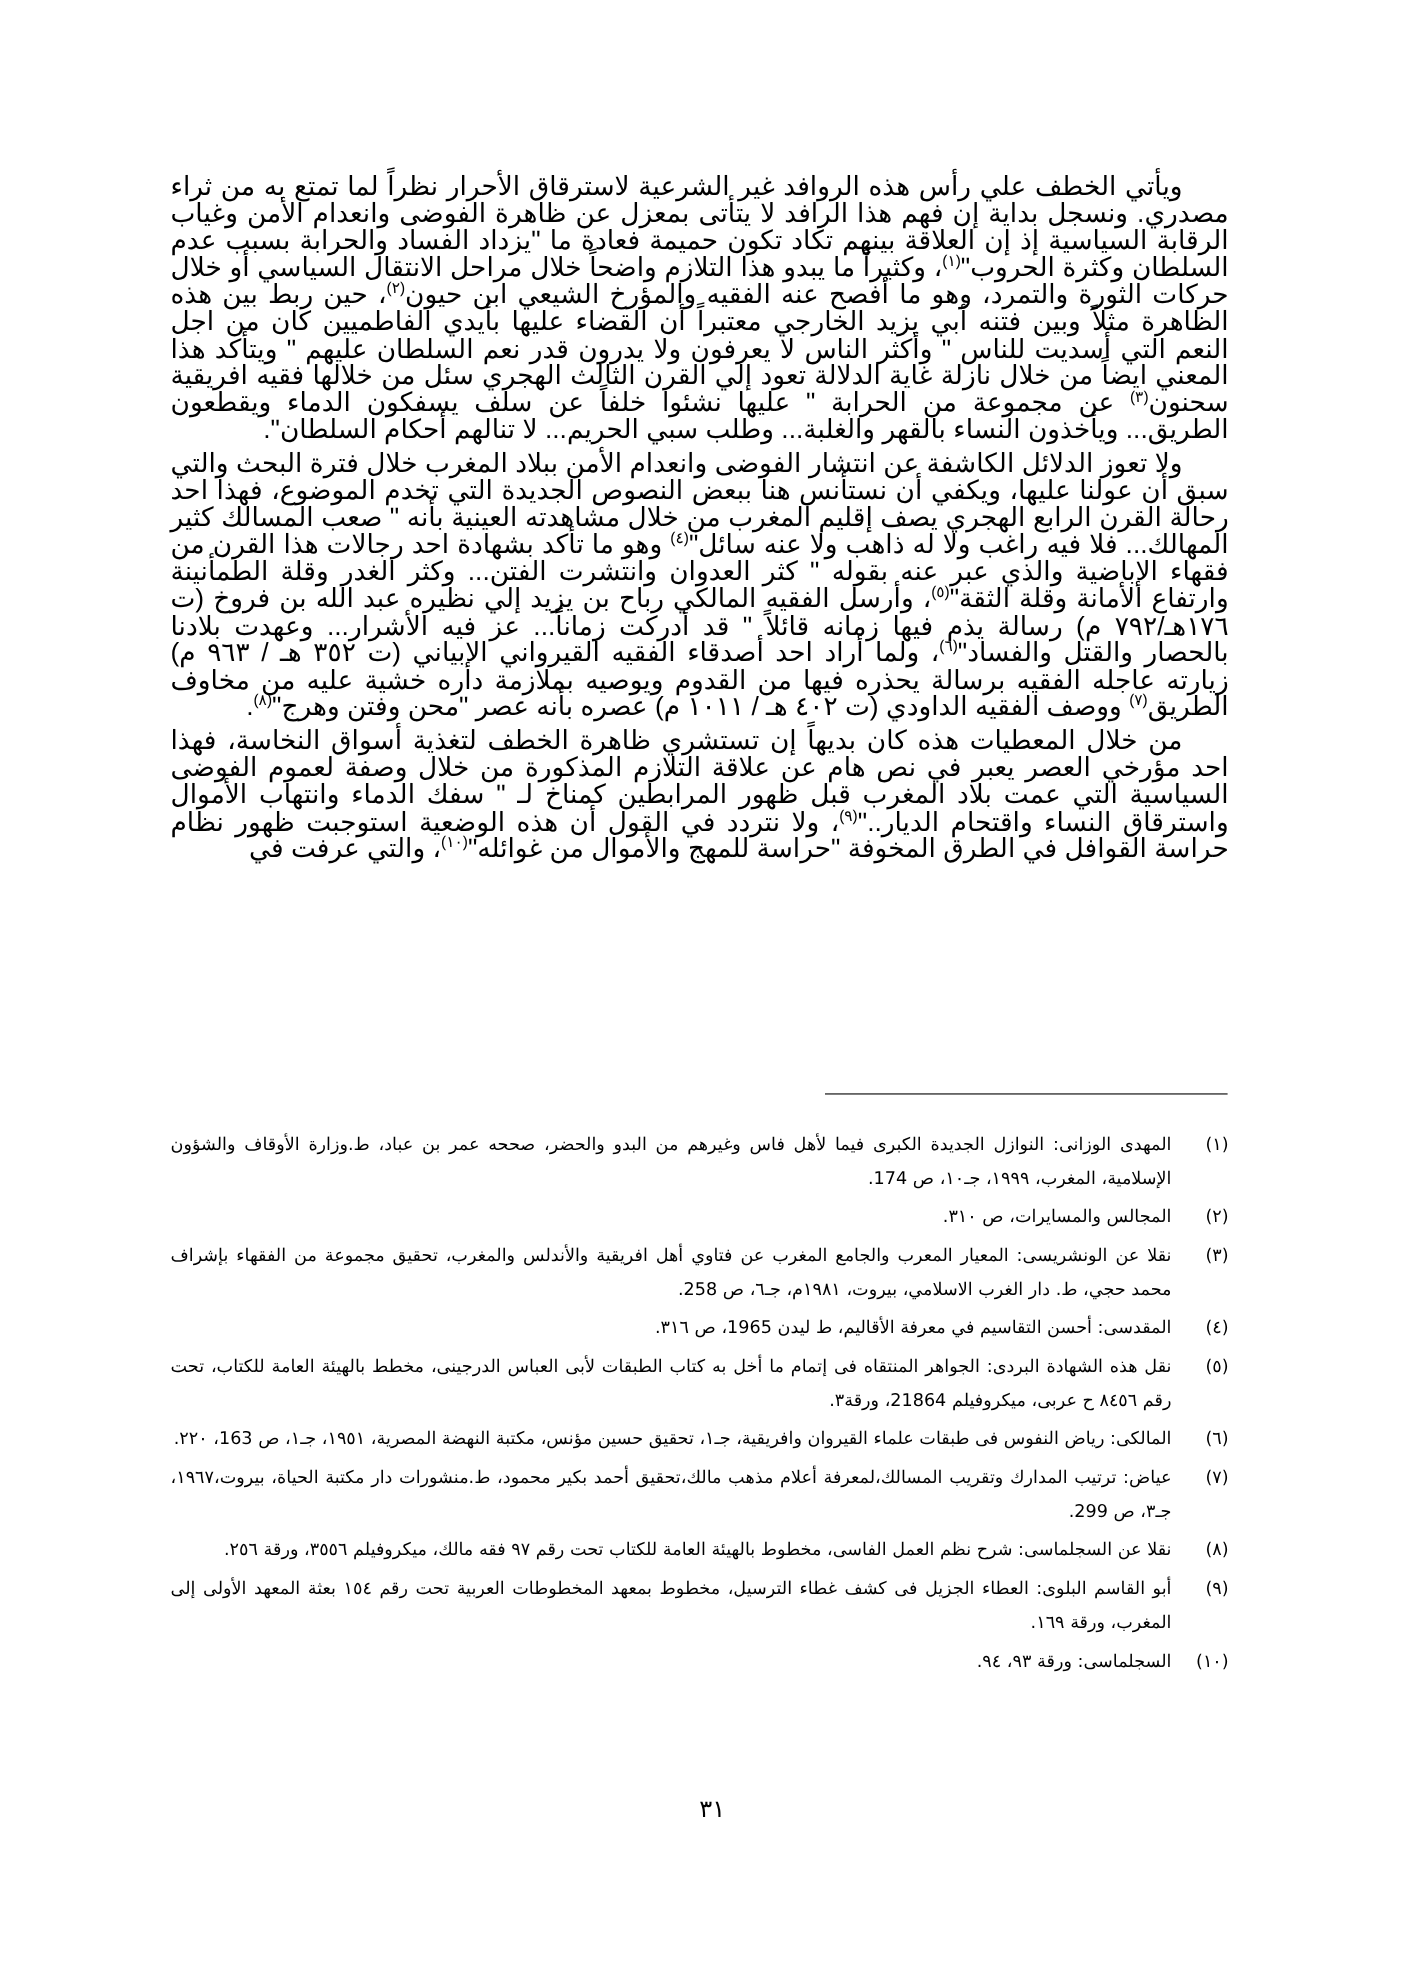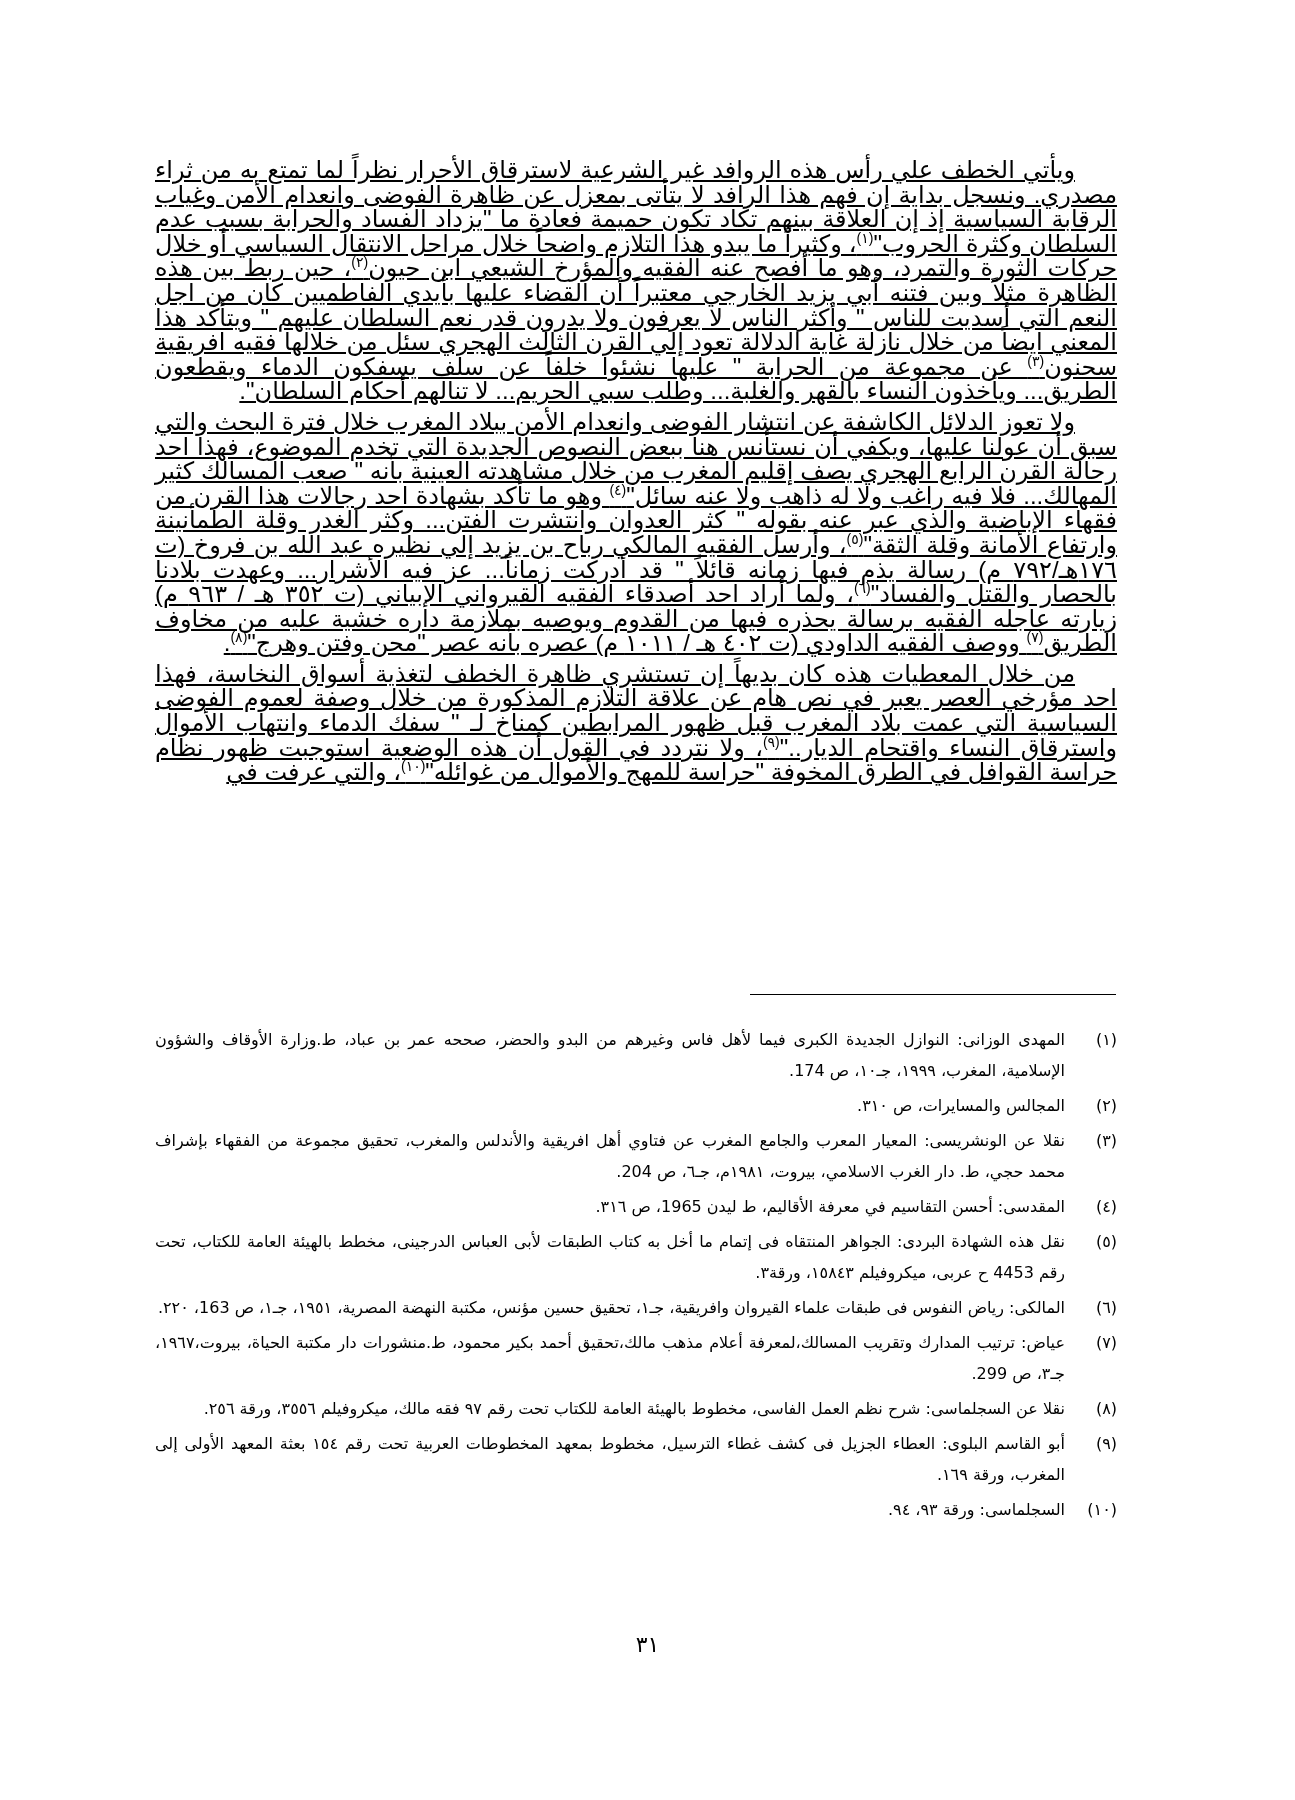--- a/index.html
+++ b/index.html
@@ -6,21 +6,21 @@
   body {
     width: 1295px; height: 1800px; position: relative; overflow: hidden;
     color: #000; font-family: "Liberation Sans", "DejaVu Sans", sans-serif;
   }
   .page { position: absolute; left: 0; top: 0; width: 1295px; height: 1800px; }
   .body-text {
     position: absolute; left: 155px; top: 158px; width: 962px;
     direction: rtl; text-align: justify; text-align-last: right;
     font-size: 24px; line-height: 24.6px;
   }
-  .para { margin: 0 0 6px 0; text-indent: 42px; text-align: justify; text-decoration: underline; }
+  .para { margin: 0 0 6px 0; text-indent: 42px; text-align: justify; }
   .para:last-child { margin-bottom: 0; }
   .sup { font-size: 14px; vertical-align: super; line-height: 0; }
   .rule {
     position: absolute; left: 750px; top: 994px; width: 366px; height: 0;
     border-top: 1.5px solid #000;
   }
   .footnotes {
     position: absolute; left: 155px; top: 1024px; width: 962px;
     direction: rtl; font-family: "DejaVu Sans", sans-serif;
     font-size: 16px; line-height: 31px;
@@ -52,29 +52,29 @@
     <div class="fn">
       <span class="fn-num">(١)</span>
       <span class="fn-text">المهدى الوزانى: النوازل الجديدة الكبرى فيما لأهل فاس وغيرهم من البدو والحضر، صححه عمر بن عباد، ط.وزارة الأوقاف والشؤون الإسلامية، المغرب، ١٩٩٩، جـ١٠، ص 174.</span>
     </div>
     <div class="fn">
       <span class="fn-num">(٢)</span>
       <span class="fn-text">المجالس والمسايرات، ص ٣١٠.</span>
     </div>
     <div class="fn">
       <span class="fn-num">(٣)</span>
-      <span class="fn-text">نقلا عن الونشريسى: المعيار المعرب والجامع المغرب عن فتاوي أهل افريقية والأندلس والمغرب، تحقيق مجموعة من الفقهاء بإشراف محمد حجي، ط. دار الغرب الاسلامي، بيروت، ١٩٨١م، جـ٦، ص 204.</span>
+      <span class="fn-text">نقلا عن الونشريسى: المعيار المعرب والجامع المغرب عن فتاوي أهل افريقية والأندلس والمغرب، تحقيق مجموعة من الفقهاء بإشراف محمد حجي، ط. دار الغرب الاسلامي، بيروت، ١٩٨١م، جـ٦، ص 258.</span>
     </div>
     <div class="fn">
       <span class="fn-num">(٤)</span>
       <span class="fn-text">المقدسى: أحسن التقاسيم في معرفة الأقاليم، ط ليدن 1965، ص ٣١٦.</span>
     </div>
     <div class="fn">
       <span class="fn-num">(٥)</span>
-      <span class="fn-text">نقل هذه الشهادة البردى: الجواهر المنتقاه فى إتمام ما أخل به كتاب الطبقات لأبى العباس الدرجينى، مخطط بالهيئة العامة للكتاب، تحت رقم 4453 ح عربى، ميكروفيلم ١٥٨٤٣، ورقة٣.</span>
+      <span class="fn-text">نقل هذه الشهادة البردى: الجواهر المنتقاه فى إتمام ما أخل به كتاب الطبقات لأبى العباس الدرجينى، مخطط بالهيئة العامة للكتاب، تحت رقم ٨٤٥٦ ح عربى، ميكروفيلم 21864، ورقة٣.</span>
     </div>
     <div class="fn">
       <span class="fn-num">(٦)</span>
       <span class="fn-text">المالكى: رياض النفوس فى طبقات علماء القيروان وافريقية، جـ١، تحقيق حسين مؤنس، مكتبة النهضة المصرية، ١٩٥١، جـ١، ص 163، ٢٢٠.</span>
     </div>
     <div class="fn">
       <span class="fn-num">(٧)</span>
       <span class="fn-text">عياض: ترتيب المدارك وتقريب المسالك،لمعرفة أعلام مذهب مالك،تحقيق أحمد بكير محمود، ط.منشورات دار مكتبة الحياة، بيروت،١٩٦٧، جـ٣، ص 299.</span>
     </div>
     <div class="fn">

